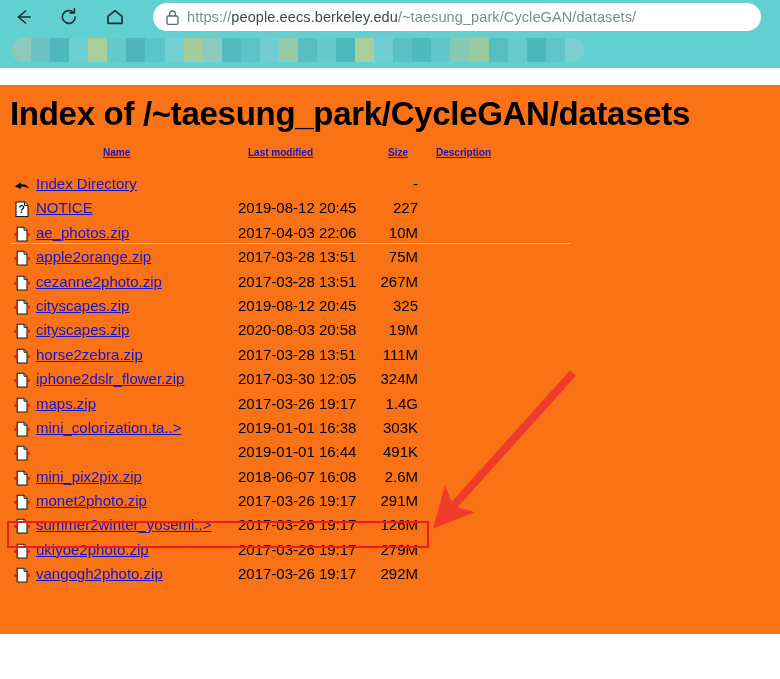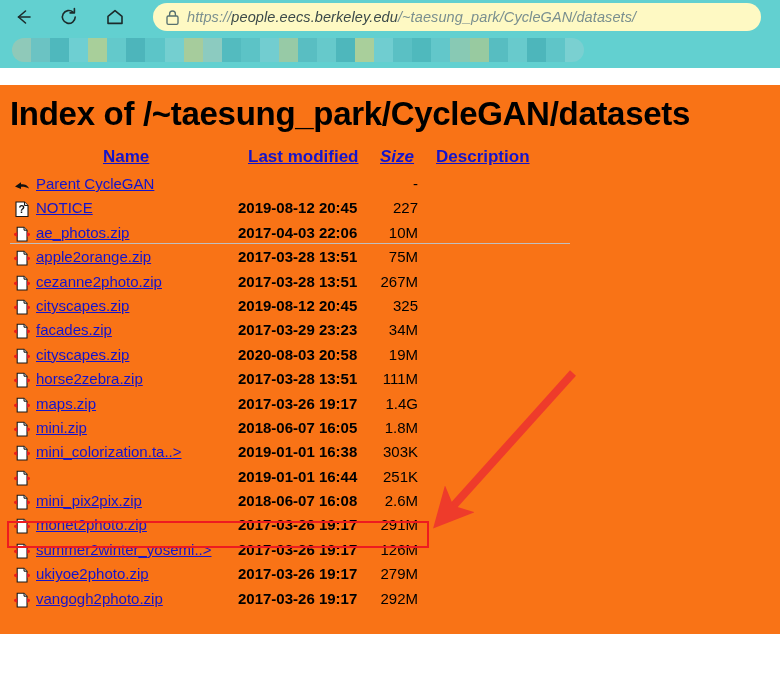--- a/index.html
+++ b/index.html
@@ -43,26 +43,25 @@
   #back-button { margin-left: 6px; }
   #reload-button { margin-left: 12px; }
   #home-button { margin-left: 12px; }
 
   #address-bar {
     position: absolute;
     left: 153px;
     top: 3px;
     width: 608px;
     height: 28px;
-    background: #fef9c3;
+    background: #ffffff;
     border-radius: 14px;
     display: flex;
     align-items: center;
     cursor: text;
-    font-style: italic;
   }
   #lock-icon {
     width: 26px;
     margin-left: 6px;
     display: flex;
     align-items: center;
     justify-content: center;
   }
   #url-text {
     font-family: "Liberation Sans", sans-serif;
@@ -147,55 +146,54 @@
   .col-name a {
     color: #1414cc;
     text-decoration: underline;
     cursor: pointer;
   }
   .col-date {
     position: absolute;
     left: 238px;
     top: 2px;
     color: #000000;
-    font-weight: bold;
   }
   .col-size {
     position: absolute;
     left: 338px;
     width: 80px;
     text-align: right;
     top: 2px;
     color: #000000;
   }
   .col-desc {
     position: absolute;
     left: 428px;
     top: 2px;
   }
 
   
   #header-row {
     position: relative;
     height: 26px;
     font-family: "Liberation Sans", sans-serif;
-    font-size: 17px;
+    font-size: 10px;
     font-weight: bold;
     text-align: center;
   }
   #header-row a {
     position: absolute;
     color: #1414cc;
     text-decoration: underline;
     cursor: pointer;
     top: 0;
   }
   #hdr-name { left: 103px; }
   #hdr-modified { left: 248px; }
-  #hdr-size { left: 380px; font-style: italic; }
+  #hdr-size { left: 388px; }
   #hdr-desc { left: 436px; }
 
   hr.rule {
     border: 0;
     border-top: 1px solid #c0c0c0;
     margin: 0;
     height: 0;
   }
   #rule-top { position: absolute; left: 10px; top: 96px; width: 560px; }
 
@@ -314,21 +312,21 @@
 
     <hr class="rule" id="rule-top">
 
     <div id="rows-container">
         <div class="lst-row">
           <span class="col-icon">
             <svg class="icon-svg" width="20" height="20" viewBox="0 0 20 20">
               <path d="M3 11.5 L9 7.3 L9 9.3 C13.6 9.3 16 10.8 17 13.6 C14.6 11.9 12 11.6 9 11.7 L9 13.9 Z" fill="#111111"></path>
             </svg>
           </span>
-          <span class="col-name"><a>Parent CycleGAN</a></span>
+          <span class="col-name"><a>Index Directory</a></span>
           <span class="col-date"></span>
           <span class="col-size">-</span>
           <span class="col-desc"></span>
         </div>
         <div class="lst-row">
           <span class="col-icon">
             <svg class="icon-svg" width="20" height="20" viewBox="0 0 20 20">
               <path d="M4 3 H12.5 L16 6.5 V17.5 H4 Z" fill="#ffffff" stroke="#1a1a1a" stroke-width="1.1"></path>
               <path d="M12.5 3 L12.5 6.5 L16 6.5" fill="#d8d8d8" stroke="#1a1a1a" stroke-width="1"></path>
               <text x="9.6" y="14.4" font-family="Liberation Sans, sans-serif" font-size="10.5" font-weight="bold" fill="#111111" text-anchor="middle">?</text>
@@ -407,36 +405,20 @@
           <span class="col-icon">
             <svg class="icon-svg" width="20" height="20" viewBox="0 0 20 20">
               <path d="M5.2 3.2 H12 L15 6.2 V17 H5.2 Z" fill="#ffffff" stroke="#1a1a1a" stroke-width="1.1"></path>
               <path d="M12 3.2 L12 6.2 L15 6.2" fill="#cccccc" stroke="#1a1a1a" stroke-width="1"></path>
               <path d="M5.2 7.6 L2 10.4 L5.2 13.2 Z" fill="#e81c1c"></path>
               <path d="M15 7.6 L18 10.4 L15 13.2 Z" fill="#e81c1c"></path>
               <rect x="2.2" y="9.3" width="2.6" height="2.2" fill="#e81c1c"></rect>
               <rect x="15.2" y="9.3" width="2.6" height="2.2" fill="#e81c1c"></rect>
             </svg>
           </span>
-          <span class="col-name"><a>facades.zip</a></span>
-          <span class="col-date">2017-03-29 23:23</span>
-          <span class="col-size">34M</span>
-          <span class="col-desc"></span>
-        </div>
-        <div class="lst-row">
-          <span class="col-icon">
-            <svg class="icon-svg" width="20" height="20" viewBox="0 0 20 20">
-              <path d="M5.2 3.2 H12 L15 6.2 V17 H5.2 Z" fill="#ffffff" stroke="#1a1a1a" stroke-width="1.1"></path>
-              <path d="M12 3.2 L12 6.2 L15 6.2" fill="#cccccc" stroke="#1a1a1a" stroke-width="1"></path>
-              <path d="M5.2 7.6 L2 10.4 L5.2 13.2 Z" fill="#e81c1c"></path>
-              <path d="M15 7.6 L18 10.4 L15 13.2 Z" fill="#e81c1c"></path>
-              <rect x="2.2" y="9.3" width="2.6" height="2.2" fill="#e81c1c"></rect>
-              <rect x="15.2" y="9.3" width="2.6" height="2.2" fill="#e81c1c"></rect>
-            </svg>
-          </span>
           <span class="col-name"><a>cityscapes.zip</a></span>
           <span class="col-date">2020-08-03 20:58</span>
           <span class="col-size">19M</span>
           <span class="col-desc"></span>
         </div>
         <div class="lst-row">
           <span class="col-icon">
             <svg class="icon-svg" width="20" height="20" viewBox="0 0 20 20">
               <path d="M5.2 3.2 H12 L15 6.2 V17 H5.2 Z" fill="#ffffff" stroke="#1a1a1a" stroke-width="1.1"></path>
               <path d="M12 3.2 L12 6.2 L15 6.2" fill="#cccccc" stroke="#1a1a1a" stroke-width="1"></path>
@@ -455,70 +437,70 @@
           <span class="col-icon">
             <svg class="icon-svg" width="20" height="20" viewBox="0 0 20 20">
               <path d="M5.2 3.2 H12 L15 6.2 V17 H5.2 Z" fill="#ffffff" stroke="#1a1a1a" stroke-width="1.1"></path>
               <path d="M12 3.2 L12 6.2 L15 6.2" fill="#cccccc" stroke="#1a1a1a" stroke-width="1"></path>
               <path d="M5.2 7.6 L2 10.4 L5.2 13.2 Z" fill="#e81c1c"></path>
               <path d="M15 7.6 L18 10.4 L15 13.2 Z" fill="#e81c1c"></path>
               <rect x="2.2" y="9.3" width="2.6" height="2.2" fill="#e81c1c"></rect>
               <rect x="15.2" y="9.3" width="2.6" height="2.2" fill="#e81c1c"></rect>
             </svg>
           </span>
+          <span class="col-name"><a>iphone2dslr_flower.zip</a></span>
+          <span class="col-date">2017-03-30 12:05</span>
+          <span class="col-size">324M</span>
+          <span class="col-desc"></span>
+        </div>
+        <div class="lst-row">
+          <span class="col-icon">
+            <svg class="icon-svg" width="20" height="20" viewBox="0 0 20 20">
+              <path d="M5.2 3.2 H12 L15 6.2 V17 H5.2 Z" fill="#ffffff" stroke="#1a1a1a" stroke-width="1.1"></path>
+              <path d="M12 3.2 L12 6.2 L15 6.2" fill="#cccccc" stroke="#1a1a1a" stroke-width="1"></path>
+              <path d="M5.2 7.6 L2 10.4 L5.2 13.2 Z" fill="#e81c1c"></path>
+              <path d="M15 7.6 L18 10.4 L15 13.2 Z" fill="#e81c1c"></path>
+              <rect x="2.2" y="9.3" width="2.6" height="2.2" fill="#e81c1c"></rect>
+              <rect x="15.2" y="9.3" width="2.6" height="2.2" fill="#e81c1c"></rect>
+            </svg>
+          </span>
           <span class="col-name"><a>maps.zip</a></span>
           <span class="col-date">2017-03-26 19:17</span>
           <span class="col-size">1.4G</span>
           <span class="col-desc"></span>
         </div>
         <div class="lst-row">
           <span class="col-icon">
             <svg class="icon-svg" width="20" height="20" viewBox="0 0 20 20">
               <path d="M5.2 3.2 H12 L15 6.2 V17 H5.2 Z" fill="#ffffff" stroke="#1a1a1a" stroke-width="1.1"></path>
               <path d="M12 3.2 L12 6.2 L15 6.2" fill="#cccccc" stroke="#1a1a1a" stroke-width="1"></path>
               <path d="M5.2 7.6 L2 10.4 L5.2 13.2 Z" fill="#e81c1c"></path>
               <path d="M15 7.6 L18 10.4 L15 13.2 Z" fill="#e81c1c"></path>
               <rect x="2.2" y="9.3" width="2.6" height="2.2" fill="#e81c1c"></rect>
               <rect x="15.2" y="9.3" width="2.6" height="2.2" fill="#e81c1c"></rect>
             </svg>
           </span>
-          <span class="col-name"><a>mini.zip</a></span>
-          <span class="col-date">2018-06-07 16:05</span>
-          <span class="col-size">1.8M</span>
-          <span class="col-desc"></span>
-        </div>
-        <div class="lst-row">
-          <span class="col-icon">
-            <svg class="icon-svg" width="20" height="20" viewBox="0 0 20 20">
-              <path d="M5.2 3.2 H12 L15 6.2 V17 H5.2 Z" fill="#ffffff" stroke="#1a1a1a" stroke-width="1.1"></path>
-              <path d="M12 3.2 L12 6.2 L15 6.2" fill="#cccccc" stroke="#1a1a1a" stroke-width="1"></path>
-              <path d="M5.2 7.6 L2 10.4 L5.2 13.2 Z" fill="#e81c1c"></path>
-              <path d="M15 7.6 L18 10.4 L15 13.2 Z" fill="#e81c1c"></path>
-              <rect x="2.2" y="9.3" width="2.6" height="2.2" fill="#e81c1c"></rect>
-              <rect x="15.2" y="9.3" width="2.6" height="2.2" fill="#e81c1c"></rect>
-            </svg>
-          </span>
           <span class="col-name"><a>mini_colorization.ta..&gt;</a></span>
           <span class="col-date">2019-01-01 16:38</span>
           <span class="col-size">303K</span>
           <span class="col-desc"></span>
         </div>
         <div class="lst-row">
           <span class="col-icon">
             <svg class="icon-svg" width="20" height="20" viewBox="0 0 20 20">
               <path d="M5.2 3.2 H12 L15 6.2 V17 H5.2 Z" fill="#ffffff" stroke="#1a1a1a" stroke-width="1.1"></path>
               <path d="M12 3.2 L12 6.2 L15 6.2" fill="#cccccc" stroke="#1a1a1a" stroke-width="1"></path>
               <path d="M5.2 7.6 L2 10.4 L5.2 13.2 Z" fill="#e81c1c"></path>
               <path d="M15 7.6 L18 10.4 L15 13.2 Z" fill="#e81c1c"></path>
               <rect x="2.2" y="9.3" width="2.6" height="2.2" fill="#e81c1c"></rect>
               <rect x="15.2" y="9.3" width="2.6" height="2.2" fill="#e81c1c"></rect>
             </svg>
           </span>
           <span class="col-date">2019-01-01 16:44</span>
-          <span class="col-size">251K</span>
+          <span class="col-size">491K</span>
           <span class="col-desc"></span>
         </div>
         <div class="lst-row">
           <span class="col-icon">
             <svg class="icon-svg" width="20" height="20" viewBox="0 0 20 20">
               <path d="M5.2 3.2 H12 L15 6.2 V17 H5.2 Z" fill="#ffffff" stroke="#1a1a1a" stroke-width="1.1"></path>
               <path d="M12 3.2 L12 6.2 L15 6.2" fill="#cccccc" stroke="#1a1a1a" stroke-width="1"></path>
               <path d="M5.2 7.6 L2 10.4 L5.2 13.2 Z" fill="#e81c1c"></path>
               <path d="M15 7.6 L18 10.4 L15 13.2 Z" fill="#e81c1c"></path>
               <rect x="2.2" y="9.3" width="2.6" height="2.2" fill="#e81c1c"></rect>

